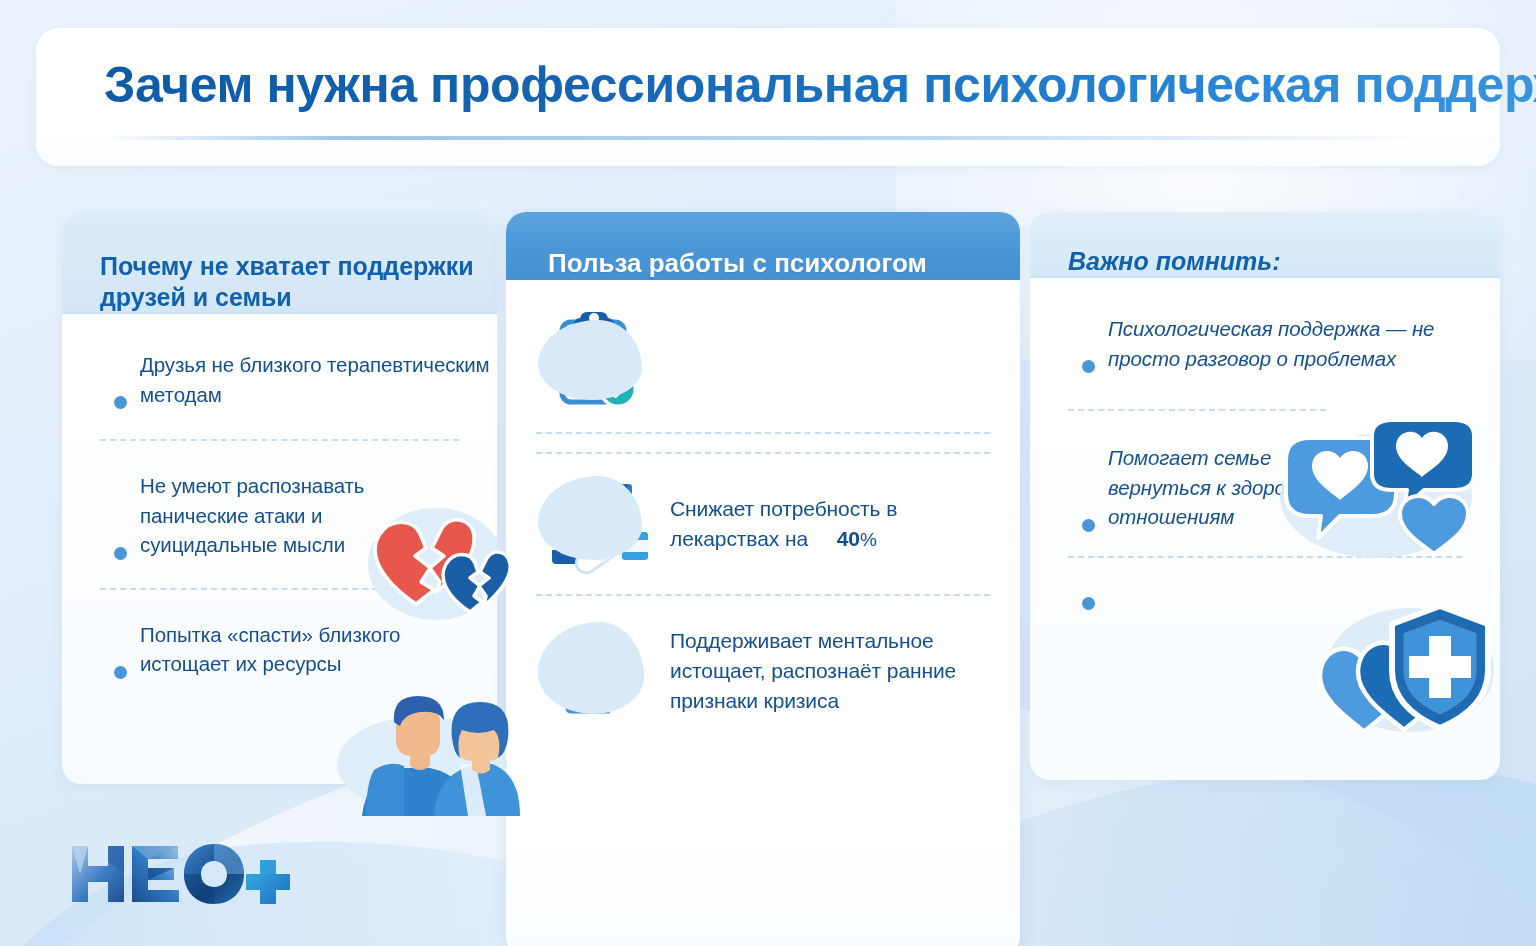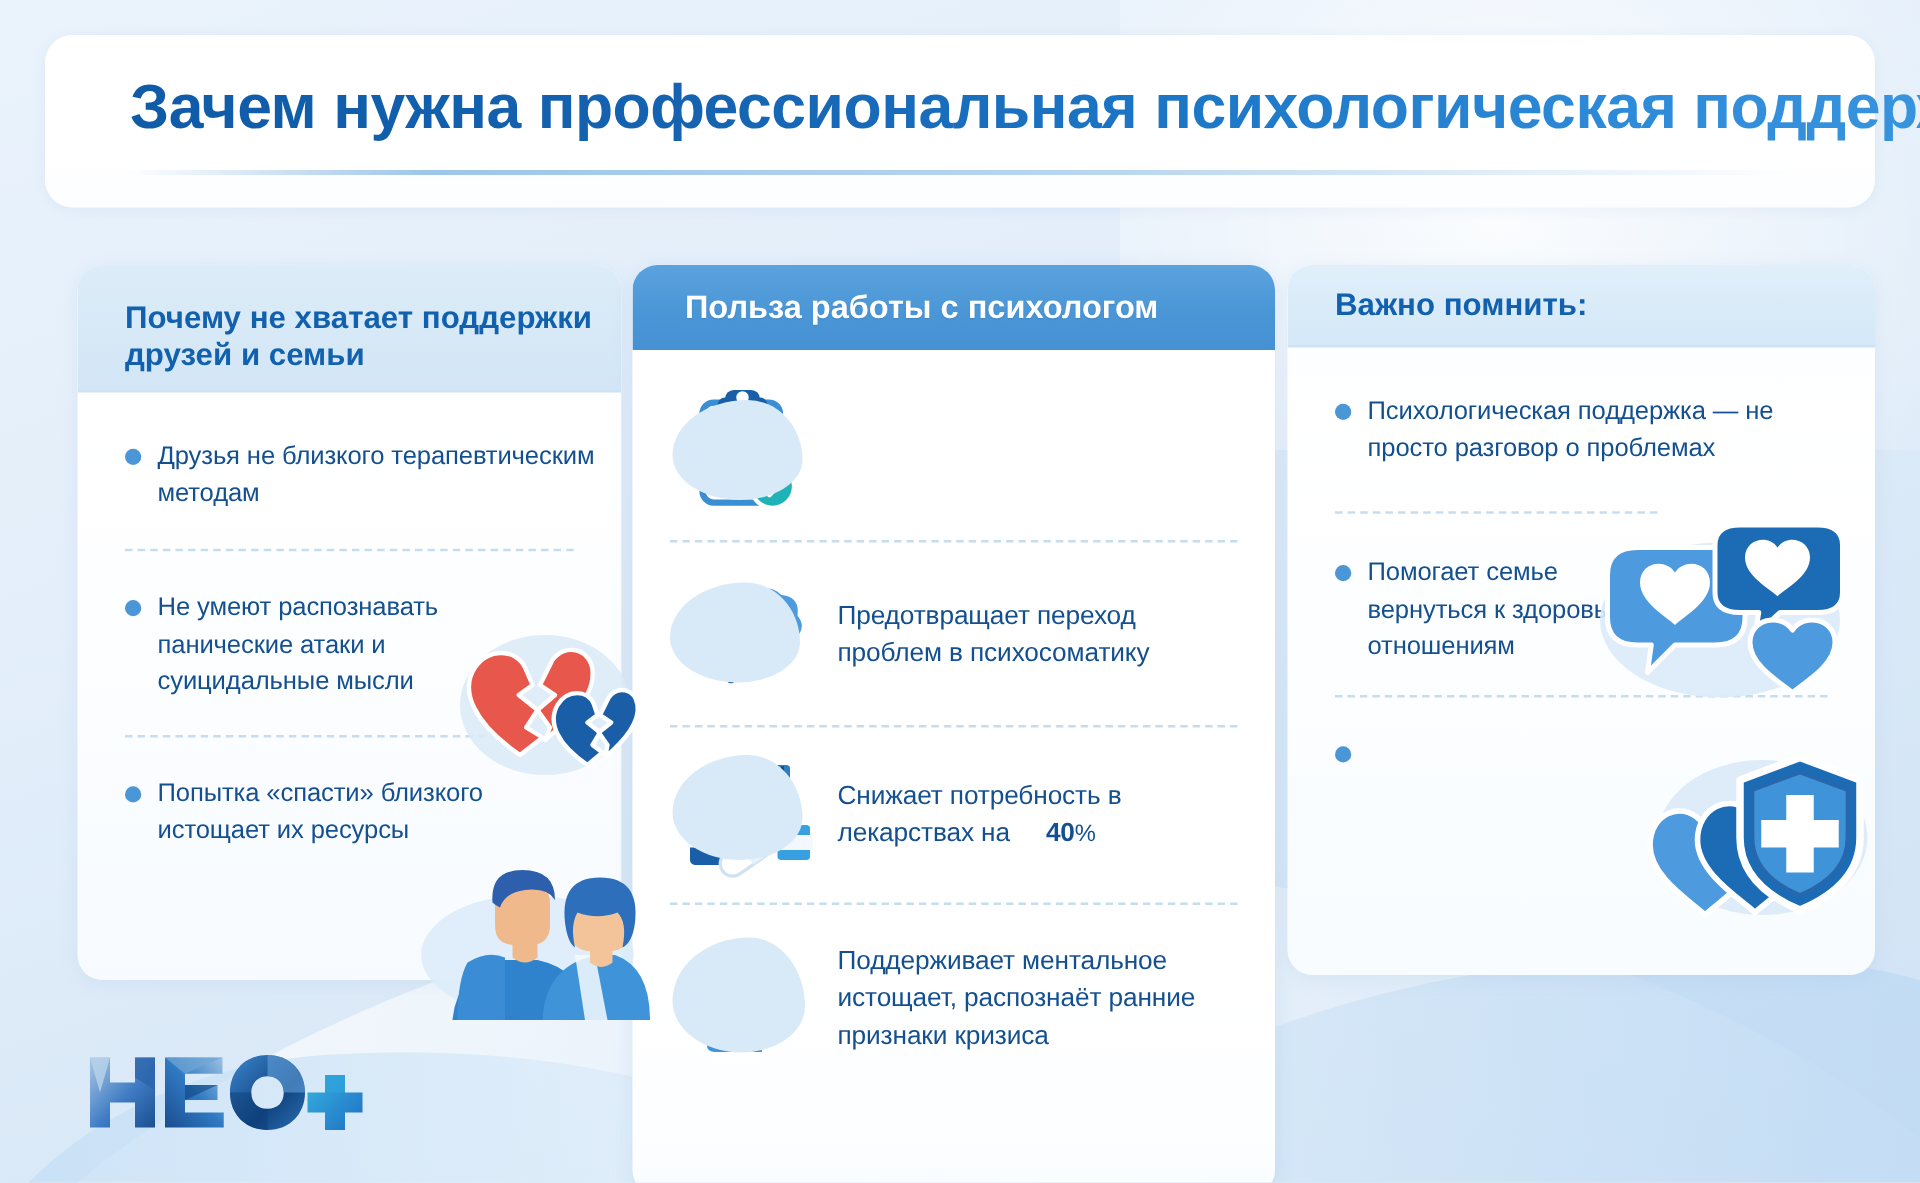--- a/index.html
+++ b/index.html
@@ -86,21 +86,21 @@
 
   
   .card {
     position: absolute;
     border-radius: 20px;
     overflow: hidden;
   }
   .card-head {
     width: 100%;
     display: flex;
-    align-items: center;
+    align-items: flex-end;
   }
   .card-head-title {
     font-weight: 700;
     line-height: 1.22;
   }
   .card-body {
     position: relative;
     width: 100%;
     height: 100%;
   }
@@ -136,36 +136,37 @@
     color: #ffffff; font-size: 26px;
     text-shadow: 0 1px 1px rgba(30,90,150,.25);
   }
 
   
   .card-right {
     left: 1030px; top: 212px;
     width: 470px; height: 568px;
     background: linear-gradient(180deg, #fcfeff 0%, #ffffff 28%, #f8fcff 100%);
     box-shadow: 0 3px 14px rgba(130,170,210,.13);
+    font-style: italic;
   }
   .card-right .card-head {
     height: 66px;
     background: linear-gradient(180deg, #e0effa 0%, #d4e8f7 100%);
     padding-left: 38px;
     border-bottom: 2px solid #cde2f3;
   }
   .card-right .card-head-title { color: #1161ae; font-size: 25px; }
 
   
   .bullet-list { position: relative; }
   .bullet-item {
     position: relative;
     display: flex;
-    align-items: flex-start;
-    padding: 0 0 0 38px;
+    align-items: flex-end;
+    padding: 0 0 0 52px;
   }
   .bullet-dot {
     flex: 0 0 auto;
     width: 13px; height: 13px;
     border-radius: 50%;
     background: #4a96d6;
     margin-top: 9px;
     margin-right: 13px;
   }
   .bullet-text {
@@ -294,31 +295,20 @@
           <path d="M34 74 l4 5 l7 -9" fill="none" stroke="#1a5ea8" stroke-width="4.5" stroke-linecap="round" stroke-linejoin="round"></path>
           <circle cx="82" cy="83" r="19" fill="#ffffff"></circle>
           <circle cx="82" cy="83" r="15.5" fill="#1fb3b8"></circle>
           <path d="M74 83.5 l5.5 6 l11 -12" fill="none" stroke="#ffffff" stroke-width="4.6" stroke-linecap="round" stroke-linejoin="round"></path>
         </svg>
       </div>
     </div>
 
     <div class="mid-divider" style="margin-top:18px;"></div>
 
-    <div class="benefit" style="margin-top:20px;">
-      <div class="benefit-icon">
-        <div class="blob" style="left:0;top:12px;width:104px;height:80px;"></div>
-        <svg viewBox="0 0 118 108" width="118" height="108">
-          <path d="M24 50 q-4 -20 16 -24 q8 -12 24 -8 q14 -8 26 2 q16 2 14 18 q8 10 -2 20 q2 14 -14 16 q-6 4 -14 1 l-2 -9 l-22 4 q-16 2 -20 -10 q-9 -3 -6 -10z" fill="#4d9ade" stroke="#ffffff" stroke-width="4" stroke-linejoin="round"></path>
-          <path d="M44 30 q6 6 2 14 M58 22 q-2 10 4 16 M74 26 q4 8 0 14 M86 38 q-6 6 -2 13 M38 44 q8 2 10 10 M62 44 q8 4 8 13 M30 58 q8 0 11 7 M80 56 q6 4 4 12" fill="none" stroke="#ffffff" stroke-width="3.4" stroke-linecap="round"></path>
-          <path d="M34 68 q16 -6 32 -1 q10 3 12 10 q-2 9 -12 8 q-6 8 -12 3 q-1 8 -7 6 q-4 -1 -3 -8 q-12 -2 -10 -18z" fill="#18558f" stroke="#ffffff" stroke-width="3.4" stroke-linejoin="round"></path>
-        </svg>
-      </div>
-      <div class="benefit-text">Предотвращает переход проблем в психосоматику</div>
-    </div>
 
     <div class="mid-divider" style="margin-top:18px;"></div>
 
     <div class="benefit" style="margin-top:16px;">
       <div class="benefit-icon">
         <div class="blob" style="left:2px;top:6px;width:104px;height:84px;"></div>
         <svg viewBox="0 0 118 108" width="118" height="108">
           <rect x="50" y="24" width="44" height="52" rx="6" fill="#1a5ea8" stroke="#fff" stroke-width="4"></rect>
           <rect x="46" y="12" width="52" height="16" rx="5" fill="#2d7cc4" stroke="#fff" stroke-width="4"></rect>
           <g stroke="#0f4e92" stroke-width="2.4">

